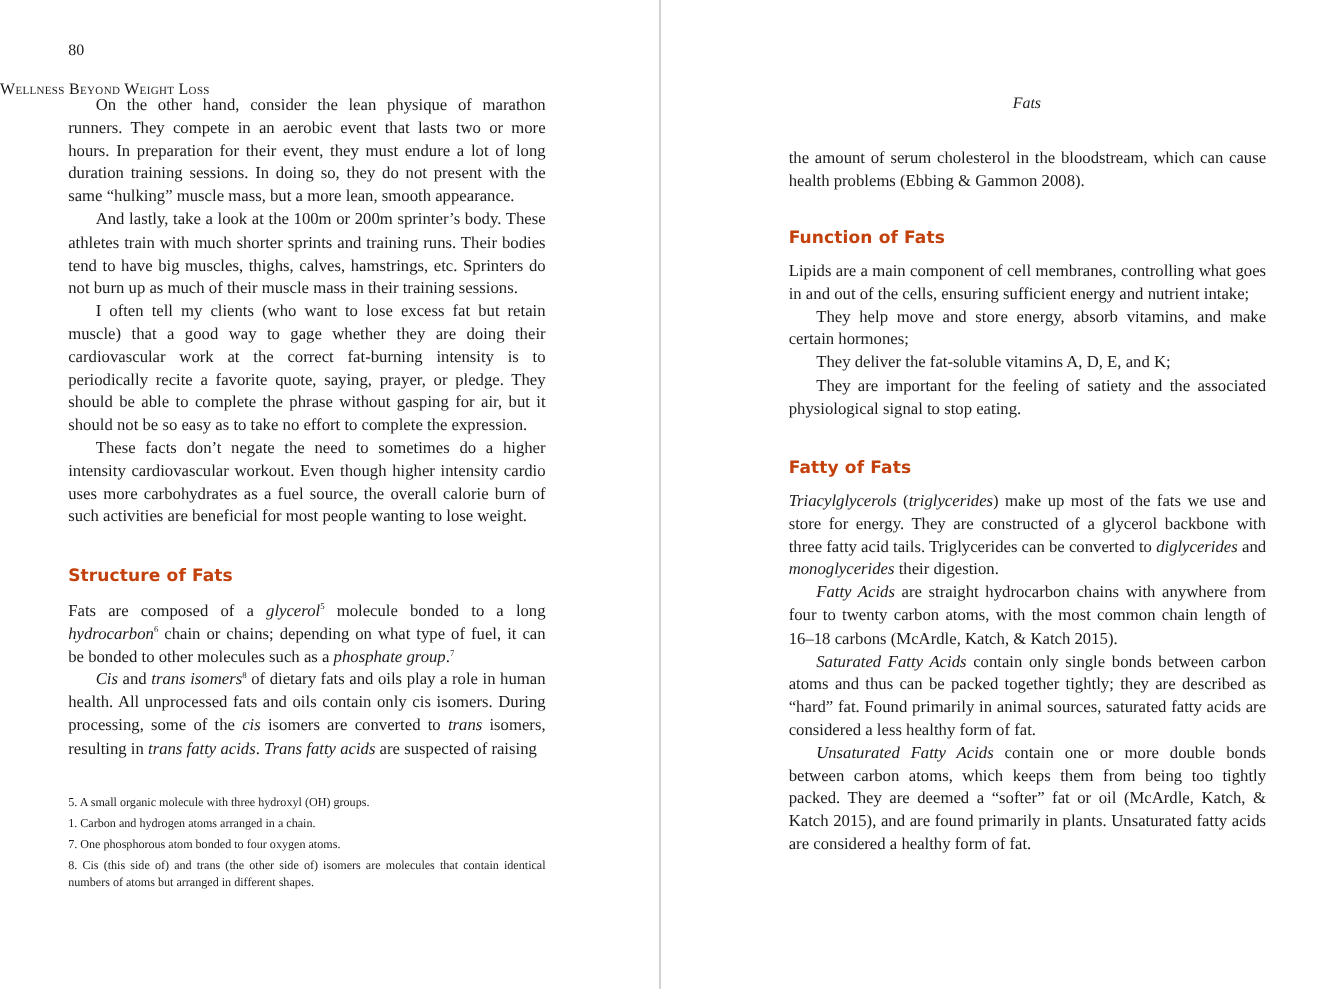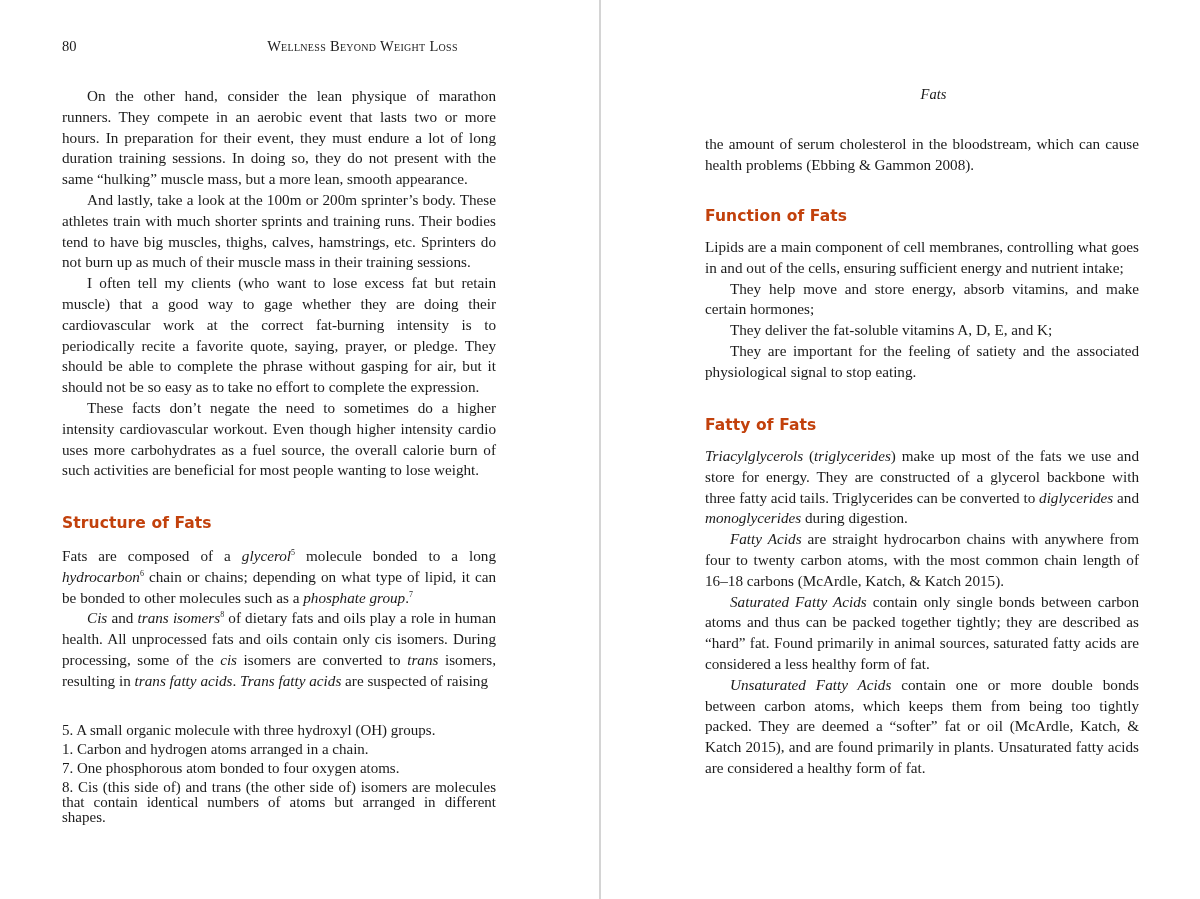--- a/index.html
+++ b/index.html
@@ -3,50 +3,50 @@
 <meta charset="utf-8">
 <style>
   html, body { margin:0; padding:0; background:#ffffff; }
   body { width:1200px; height:899px; position:relative; overflow:hidden; font-family:"Liberation Serif", serif; color:#1a1a1a; }
   .page { position:absolute; top:0; height:899px;text-decoration:underline; }
   .page.left { left:0; width:600px; }
   .page.right { left:601px; width:686px;margin-top:48px; }
   .divider { position:absolute; left:599px; top:0; width:2px; height:899px; background:#d4d4d4; }
   .running { position:absolute; top:37px; font-size:14.5px; line-height:18px; }
   .left .pnum { left:62px; }
-  .left .rtitle { left:0; width:725px; text-align:center; font-variant:small-caps; letter-spacing:0.3px; }
+  .left .rtitle { left:0; width:725px; font-variant:small-caps; letter-spacing:0.3px;margin-top:35px; }
   .right .pnum { right:61px; }
   .right .rtitle { left:0; width:665px; text-align:center; font-style:italic; }
   .col { position:absolute; width:434px; font-size:15.2px; line-height:20.8px; text-align:justify; }
   .left .col { left:62px; }
-  .right .col { left:104px; }
+  .right .col { left:116px; }
   p { margin:0; }
   p.ind { text-indent:25px; }
   h2 { font-family:"DejaVu Sans", sans-serif; font-weight:bold; font-size:15.5px; margin:0; line-height:22px; color:#c2410c; letter-spacing:0.1px; }
   sup { font-size:8px; line-height:0; vertical-align:super; }
-  .fn { position:absolute; left:62px; width:434px; font-size:15px; line-height:15px; text-align:justify; }
+  .fn { position:absolute; left:62px; width:434px; font-size:11px; line-height:15px; text-align:justify; }
   .fn p { margin:0 0 4px 0; }
 </style>
 </head>
 <body>
 
 <div class="page left">
   <div class="running pnum">80</div>
   <div class="running rtitle">Wellness Beyond Weight Loss</div>
 
   <div class="col" style="top:86px;">
     <p class="ind">On the other hand, consider the lean physique of marathon runners. They compete in an aerobic event that lasts two or more hours. In preparation for their event, they must endure a lot of long duration training sessions. In doing so, they do not present with the same “hulking” muscle mass, but a more lean, smooth appearance.</p>
     <p class="ind">And lastly, take a look at the 100m or 200m sprinter’s body. These athletes train with much shorter sprints and training runs. Their bodies tend to have big muscles, thighs, calves, hamstrings, etc. Sprinters do not burn up as much of their muscle mass in their training sessions.</p>
     <p class="ind">I often tell my clients (who want to lose excess fat but retain muscle) that a good way to gage whether they are doing their cardiovascular work at the correct fat-burning intensity is to periodically recite a favorite quote, saying, prayer, or pledge. They should be able to complete the phrase without gasping for air, but it should not be so easy as to take no effort to complete the expression.</p>
     <p class="ind">These facts don’t negate the need to sometimes do a higher intensity cardiovascular workout. Even though higher intensity cardio uses more carbohydrates as a fuel source, the overall calorie burn of such activities are beneficial for most people wanting to lose weight.</p>
   </div>
 
   <div class="col" style="top:512px;">
     <h2>Structure of Fats</h2>
-    <p style="margin-top:12px;"><span>Fats are composed of a </span><i>glycerol</i><sup>5</sup><span> molecule bonded to a long </span><i>hydrocarbon</i><sup>6</sup><span> chain or chains; depending on what type of lipid, it can be bonded to other molecules such as a </span><i>phosphate group</i><span>.</span><sup>7</sup></p>
+    <p style="margin-top:12px;"><span>Fats are composed of a </span><i>glycerol</i><sup>5</sup><span> molecule bonded to a long </span><i>hydrocarbon</i><sup>6</sup><span> chain or chains; depending on what type of fuel, it can be bonded to other molecules such as a </span><i>phosphate group</i><span>.</span><sup>7</sup></p>
     <p class="ind"><i>Cis</i><span> and </span><i>trans isomers</i><sup>8</sup><span> of dietary fats and oils play a role in human health. All unprocessed fats and oils contain only cis isomers. During processing, some of the </span><i>cis</i><span> isomers are converted to </span><i>trans</i><span> isomers, resulting in </span><i>trans fatty acids</i><span>. </span><i>Trans fatty acids</i><span> are suspected of raising</span></p>
   </div>
 
   <div class="fn" style="top:723px;">
     <p>5. A small organic molecule with three hydroxyl (OH) groups.</p>
     <p>1. Carbon and hydrogen atoms arranged in a chain.</p>
     <p>7. One phosphorous atom bonded to four oxygen atoms.</p>
     <p>8. Cis (this side of) and trans (the other side of) isomers are molecules that contain identical numbers of atoms but arranged in different shapes.</p>
   </div>
 </div>
@@ -64,18 +64,18 @@
   <div class="col" style="top:157px;">
     <h2>Function of Fats</h2>
     <p style="margin-top:10px;">Lipids are a main component of cell membranes, controlling what goes in and out of the cells, ensuring sufficient energy and nutrient intake;</p>
     <p class="ind">They help move and store energy, absorb vitamins, and make certain hormones;</p>
     <p class="ind">They deliver the fat-soluble vitamins A, D, E, and K;</p>
     <p class="ind">They are important for the feeling of satiety and the associated physiological signal to stop eating.</p>
   </div>
 
   <div class="col" style="top:366px;">
     <h2>Fatty of Fats</h2>
-    <p style="margin-top:10px;"><i>Triacylglycerols</i><span> (</span><i>triglycerides</i><span>) make up most of the fats we use and store for energy. They are constructed of a glycerol backbone with three fatty acid tails. Triglycerides can be converted to </span><i>diglycerides</i><span> and </span><i>monoglycerides</i><span> during digestion.</span></p>
+    <p style="margin-top:10px;"><i>Triacylglycerols</i><span> (</span><i>triglycerides</i><span>) make up most of the fats we use and store for energy. They are constructed of a glycerol backbone with three fatty acid tails. Triglycerides can be converted to </span><i>diglycerides</i><span> and </span><i>monoglycerides</i><span> their digestion.</span></p>
     <p class="ind"><i>Fatty Acids</i><span> are straight hydrocarbon chains with anywhere from four to twenty carbon atoms, with the most common chain length of 16–18 carbons (McArdle, Katch, &amp; Katch 2015).</span></p>
     <p class="ind"><i>Saturated Fatty Acids</i><span> contain only single bonds between carbon atoms and thus can be packed together tightly; they are described as “hard” fat. Found primarily in animal sources, saturated fatty acids are considered a less healthy form of fat.</span></p>
     <p class="ind"><i>Unsaturated Fatty Acids</i><span> contain one or more double bonds between carbon atoms, which keeps them from being too tightly packed. They are deemed a “softer” fat or oil (McArdle, Katch, &amp; Katch 2015), and are found primarily in plants. Unsaturated fatty acids are considered a healthy form of fat.</span></p>
   </div>
 </div>
 
 </body></html>

